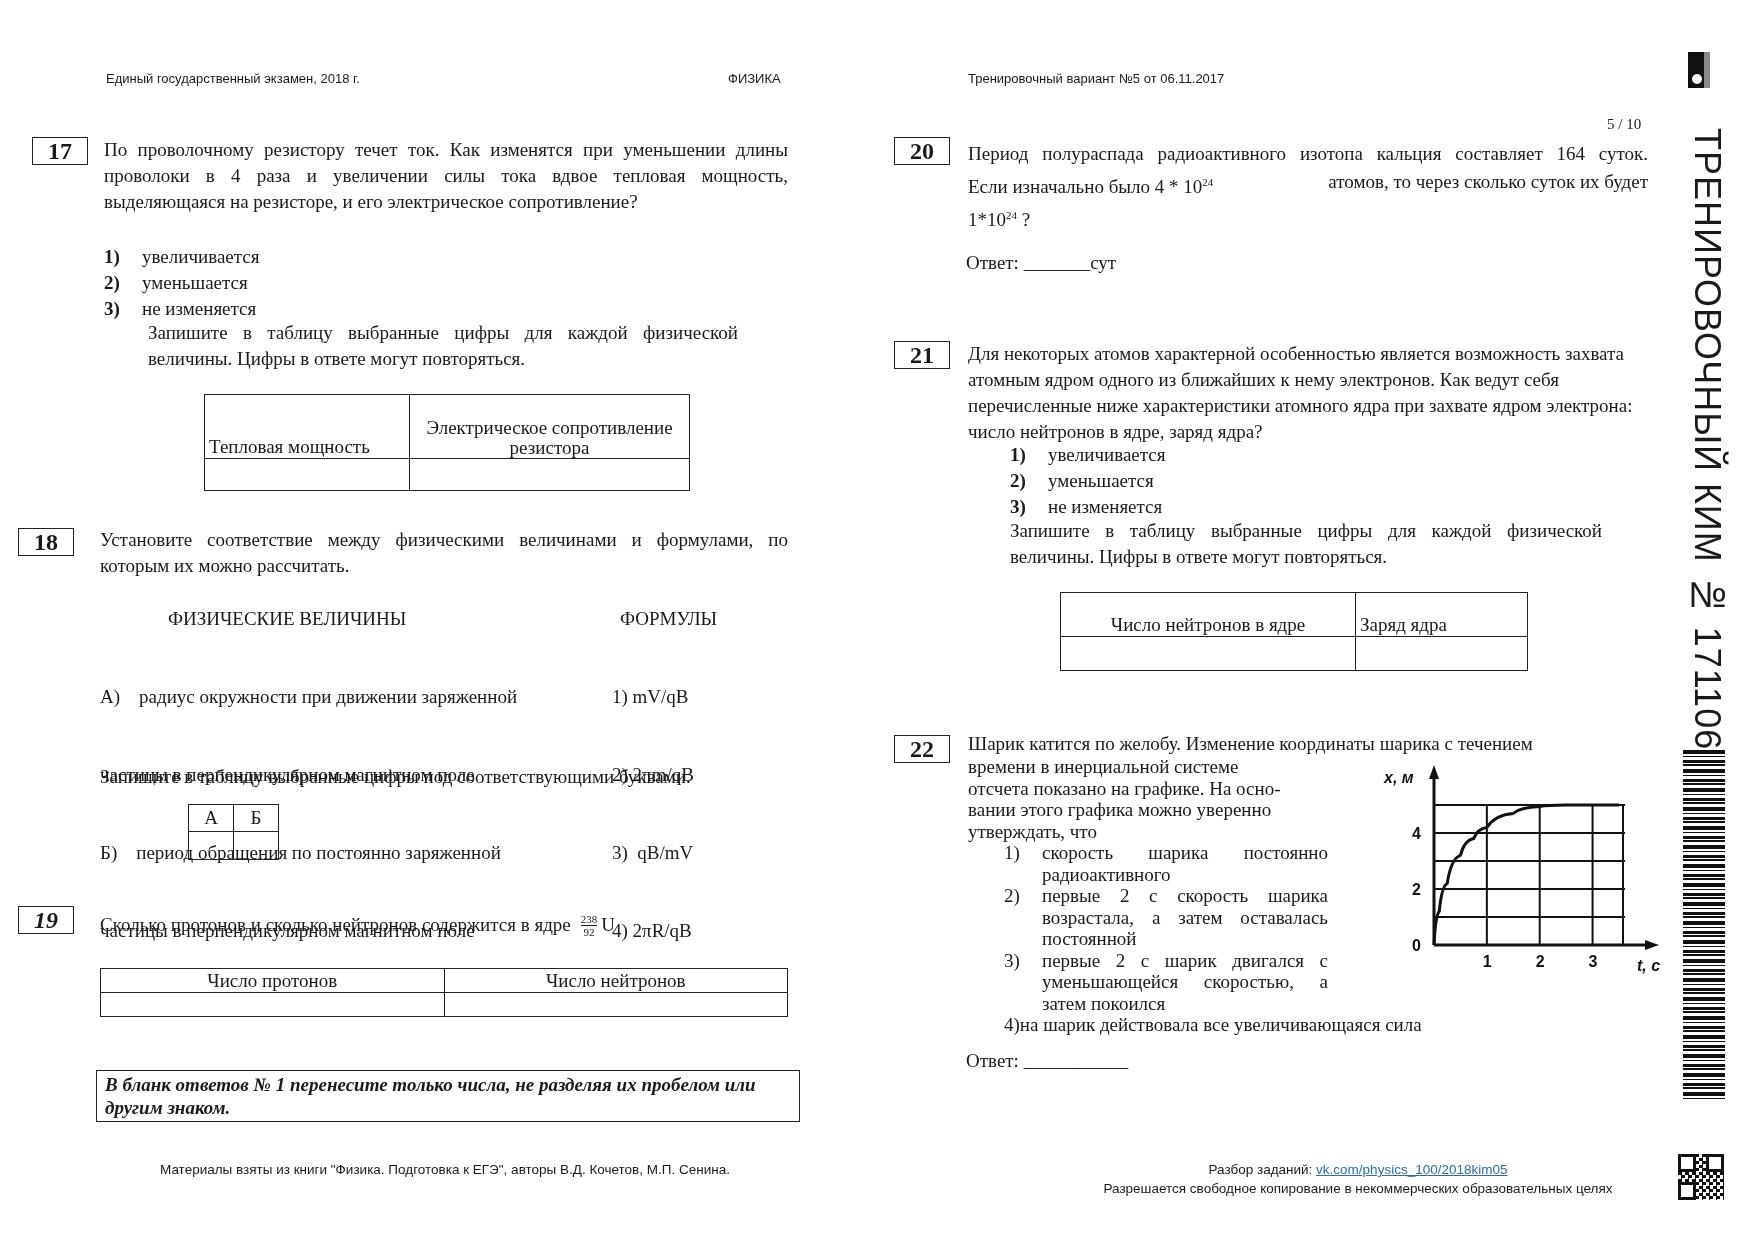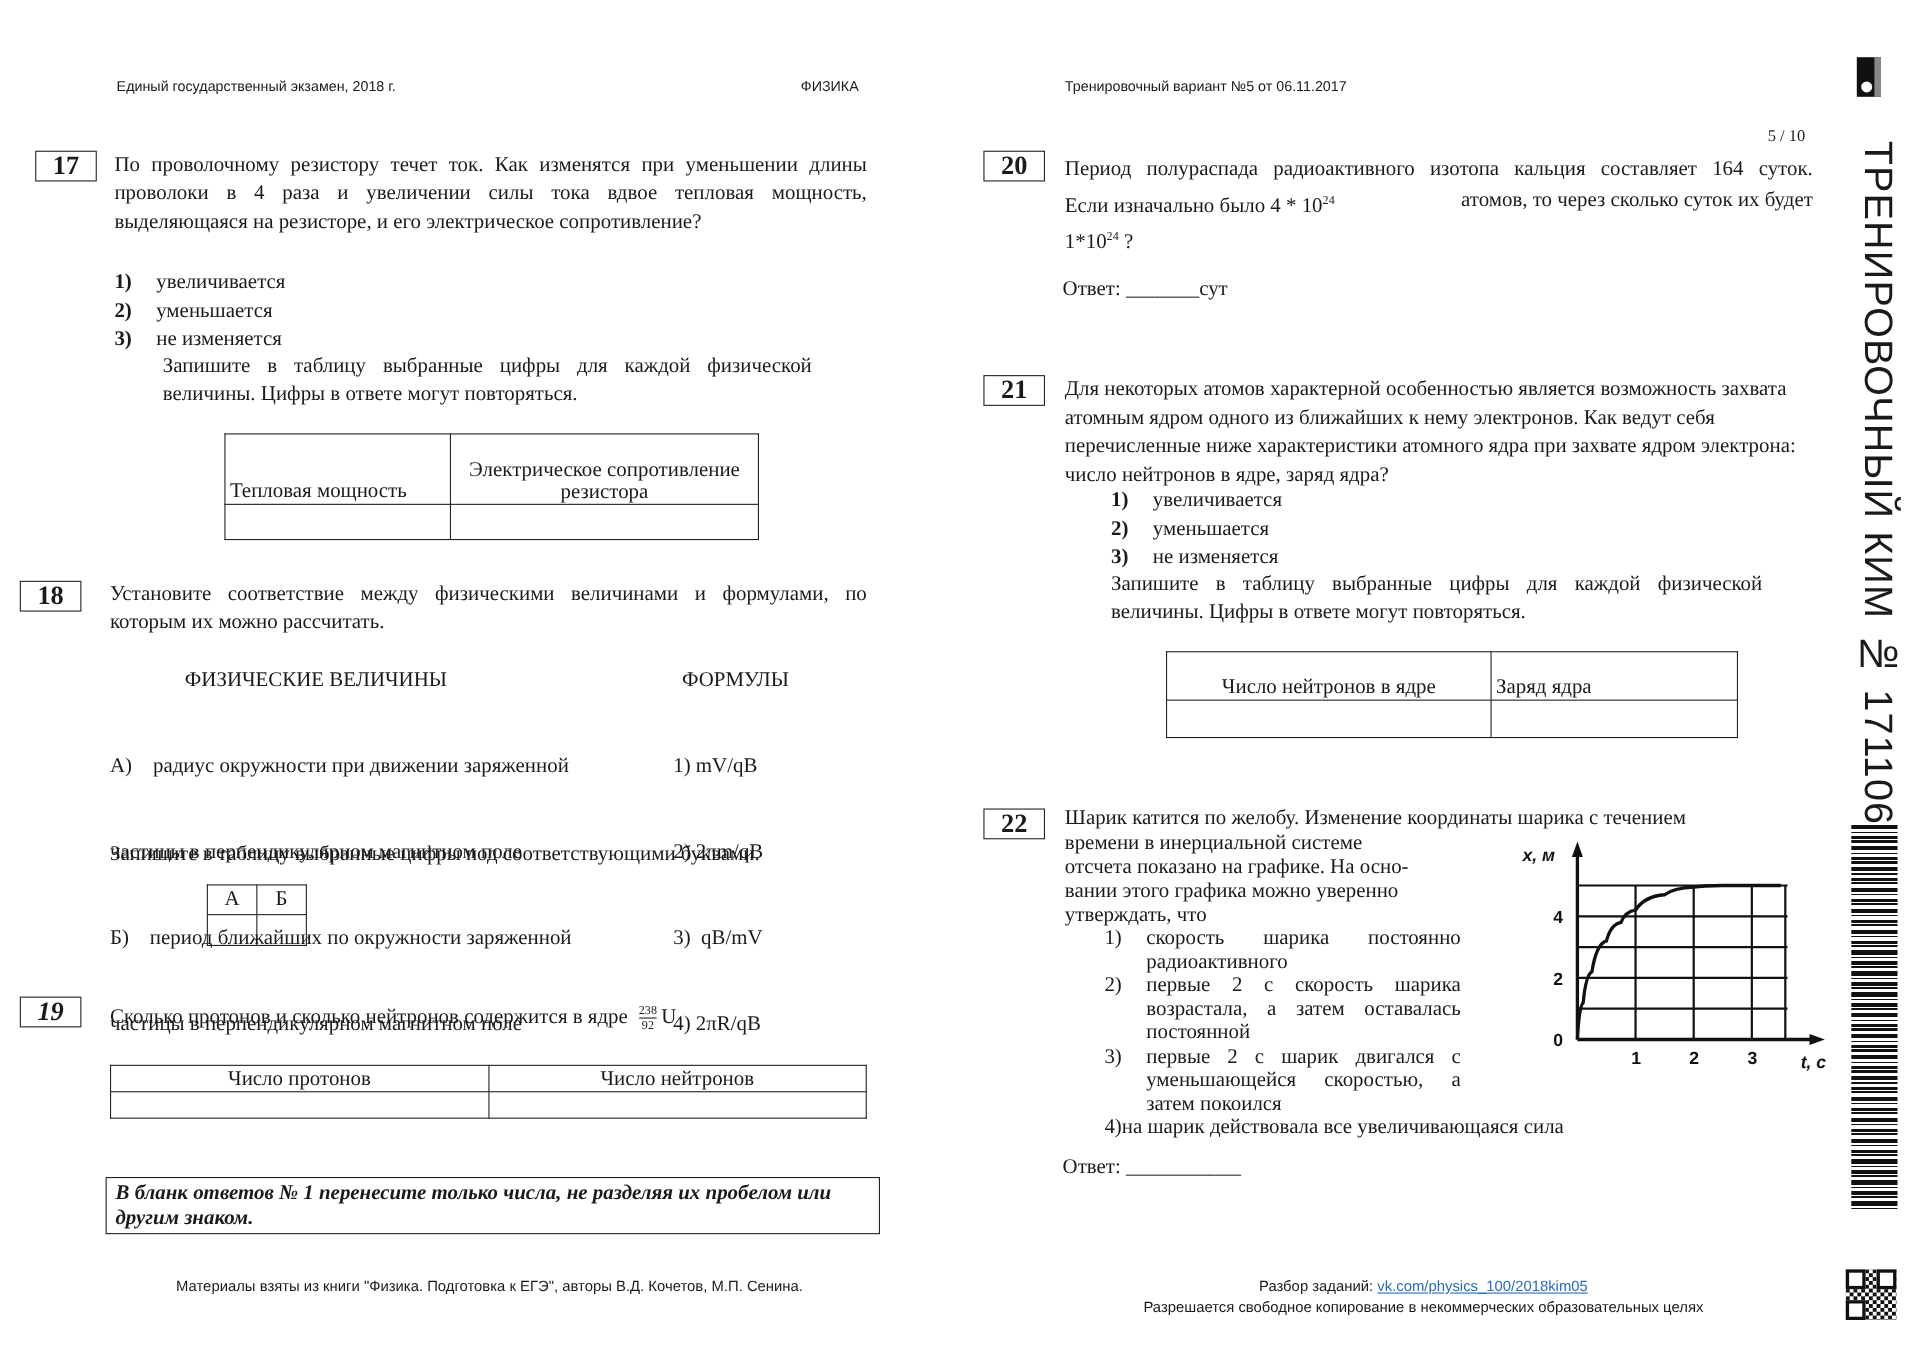--- a/index.html
+++ b/index.html
@@ -77,21 +77,21 @@
 </tbody>
   </table>
 
 <div class="num-box" style="left:18px;top:528px;">18</div>
 <div class="abs txt just" style="left:100px;top:527px;width:688px;">Установите соответствие между физическими величинами и формулами, по которым их можно рассчитать.</div>
 <div class="abs txt" style="left:168px;top:606px;">ФИЗИЧЕСКИЕ ВЕЛИЧИНЫ</div>
 <div class="abs txt" style="left:620px;top:606px;">ФОРМУЛЫ</div>
 <div class="abs txt" style="left:100px;top:632px;white-space:pre;">
   <div>А)    радиус окружности при движении заряженной</div>
   <div>частицы в перпендикулярном магнитном поле</div>
-  <div>Б)    период ближайших по окружности заряженной</div>
+  <div>Б)    период обращения по постоянно заряженной</div>
   <div>частицы в перпендикулярном магнитном поле</div>
 </div>
 <div class="abs txt" style="left:612px;top:632px;white-space:pre;">
   <div>1) mV/qB</div>
   <div>2) 2πm/qB</div>
   <div>3)  qB/mV</div>
   <div>4) 2πR/qB</div>
 </div>
 <div class="abs txt" style="left:100px;top:764px;">Запишите в таблицу выбранные цифры под соответствующими буквами.</div>
 <table class="ans" style="left:188px;top:804px;">
@@ -160,21 +160,21 @@
   <div class="opt">
       <span class="n">2)</span>
       <span>уменьшается</span>
     </div>
   <div class="opt">
       <span class="n">3)</span>
       <span>не изменяется</span>
     </div>
 </div>
 <div class="abs txt just" style="left:1010px;top:518px;width:592px;">Запишите в таблицу выбранные цифры для каждой физической величины. Цифры в ответе могут повторяться.</div>
-<table class="ans" style="left:1060px;top:592px;width:520px;">
+<table class="ans" style="left:1060px;top:592px;width:468px;">
   <tbody>
       <tr style="height:44px;">
     <td style="width:286px;text-align:center;vertical-align:bottom;">Число нейтронов в ядре</td>
     <td style="text-align:left;vertical-align:bottom;">Заряд ядра</td>
   </tr>
   <tr style="height:34px;">
     <td></td>
     <td></td>
   </tr>
 </tbody>
@@ -244,16 +244,16 @@
       <text x="112.85714285714286" y="207">1</text>
       <text x="165.71428571428572" y="207">2</text>
       <text x="218.57142857142856" y="207">3</text>
       <text x="42" y="135">2</text>
       <text x="42" y="79">4</text>
       <text x="14" y="23" font-style="italic">x, м</text>
       <text x="267" y="211" font-style="italic">t, с</text>
     </g>
 </svg>
 
-<div class="abs foot" style="left:984px;top:1160px;width:620px;">
+<div class="abs foot" style="left:1048px;top:1160px;width:620px;">
   <div><span>Разбор заданий:</span> <span class="link">vk.com/physics_100/2018kim05</span></div>
   <div>Разрешается свободное копирование в некоммерческих образовательных целях</div>
 </div>
 
 </body></html>

